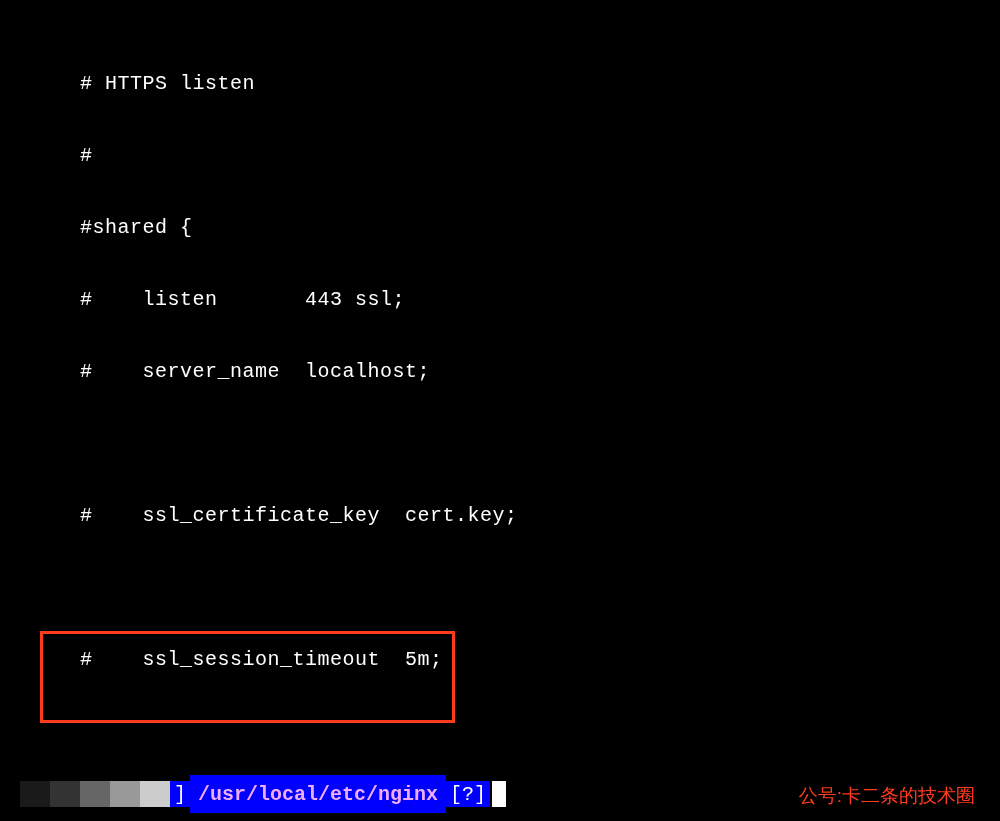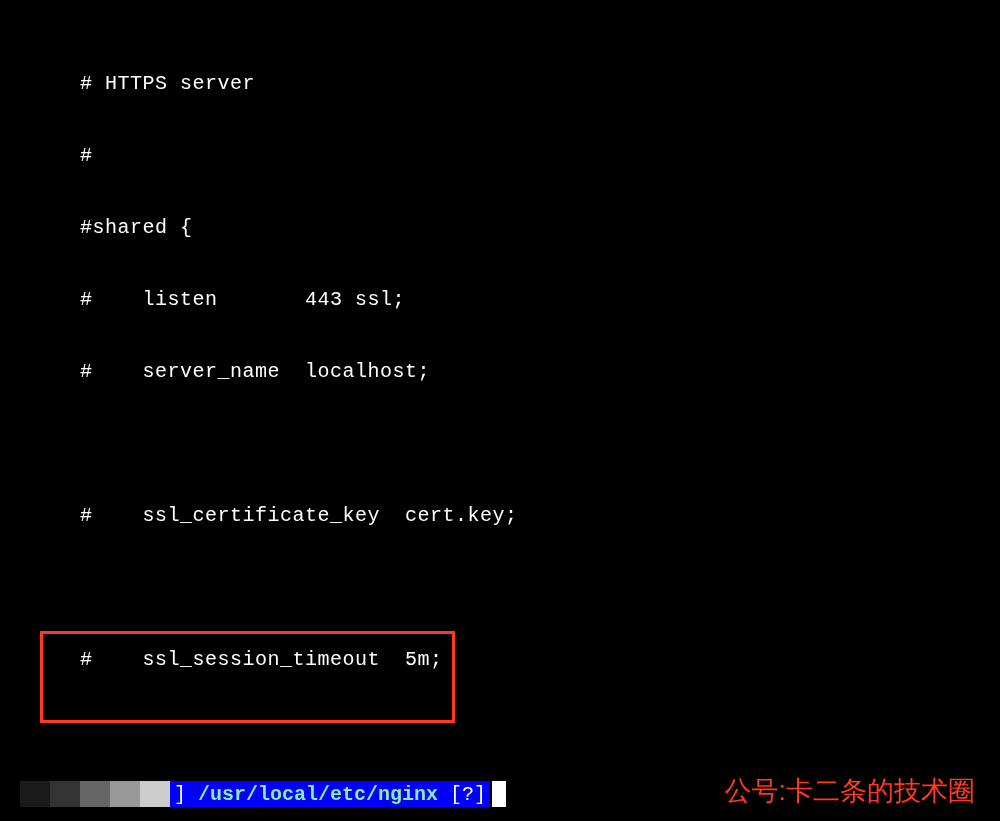--- a/index.html
+++ b/index.html
@@ -53,23 +53,23 @@
       width: 30px;
       height: 26px;
     }
     .block-dark1 { background: #1a1a1a; }
     .block-dark2 { background: #333333; }
     .block-gray1 { background: #666666; }
     .block-gray2 { background: #999999; }
     .block-light { background: #cccccc; }
     .path-section {
       background: #0000ff;
-      color: #86efac;
+      color: #f0abfc;
       padding: 2px 8px;
-      height: 26px;
+      height: 38px;
       display: flex;
       align-items: center;
       font-weight: bold;
     }
     .bracket-char {
       background: #0000ff;
       color: #ffffff;
       padding: 0 4px;
       height: 26px;
       display: flex;
@@ -80,28 +80,28 @@
       width: 14px;
       height: 26px;
       margin-left: 2px;
     }
     .watermark {
       position: absolute;
       right: 25px;
       bottom: 12px;
       color: #ff3b1f;
       font-family: sans-serif;
-      font-size: 27px;
+      font-size: 19px;
     }
   </style>
 </head>
 <body>
 
 <div class="terminal-content">
-<span class="code-line"># HTTPS server</span>
+<span class="code-line"># HTTPS listen</span>
 <span class="code-line">#</span>
 <span class="code-line">#shared {</span>
 <span class="code-line">#    listen       443 ssl;</span>
 <span class="code-line">#    server_name  localhost;</span>
 <span class="code-line"></span>
 <span class="code-line">#    ssl_certificate_key  cert.key;</span>
 <span class="code-line"></span>
 <span class="code-line">#    ssl_session_timeout  5m;</span>
 
 

